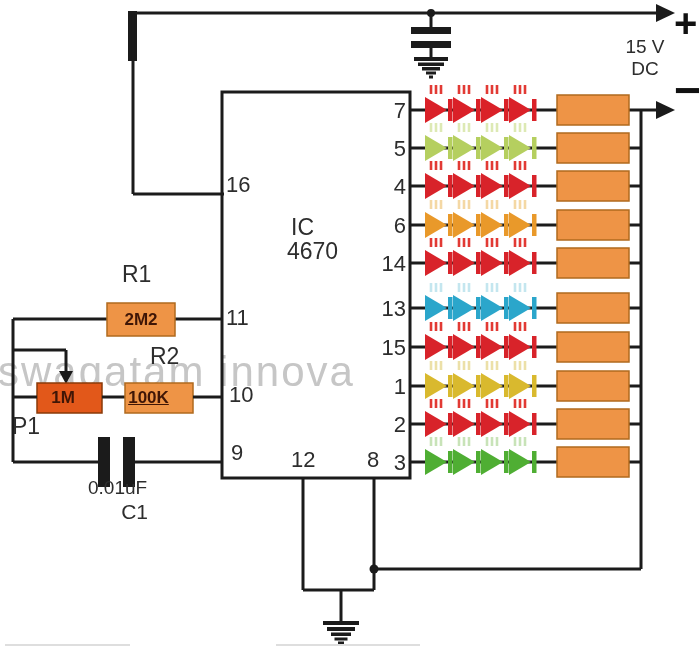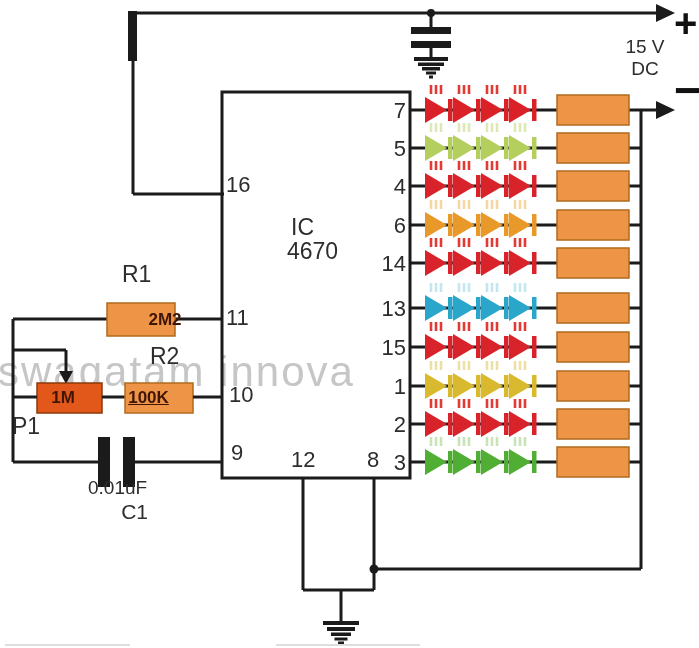--- a/index.html
+++ b/index.html
@@ -38,21 +38,21 @@
   .c1lbl{left:88px;  top:501px; width:60px; text-align:right; font-size:21px;}
   .ic1{left:291px; top:215px; font-size:23px;}
   .ic2{left:287px; top:239px; font-size:23px;}
   .p16{left:226px; top:173px;}
   .p11{left:226px; top:306px;}
   .p10{left:229px; top:383px;}
   .p9 {left:231px; top:441px;}
   .p12{left:291px; top:448px;}
   .p8 {left:367px; top:448px;}
   .note{left:566px; top:499px; font-size:19px; font-weight:bold; color:#111; line-height:22px;}
-  .v-r1{left:107px; top:303px; width:68px; line-height:33px;padding-left:24px;}
+  .v-r1{left:107px; top:303px; width:68px; line-height:33px;}
   .v-p1{left:37px;  top:383px; width:52px; line-height:30px;}
   .v-r2{left:125px; top:383px; width:47px; line-height:30px;text-decoration:underline;}
 </style>
 </head>
 <body>
 
 <div id="stage">
 
   <div id="watermark">swagatam innova</div>
 

